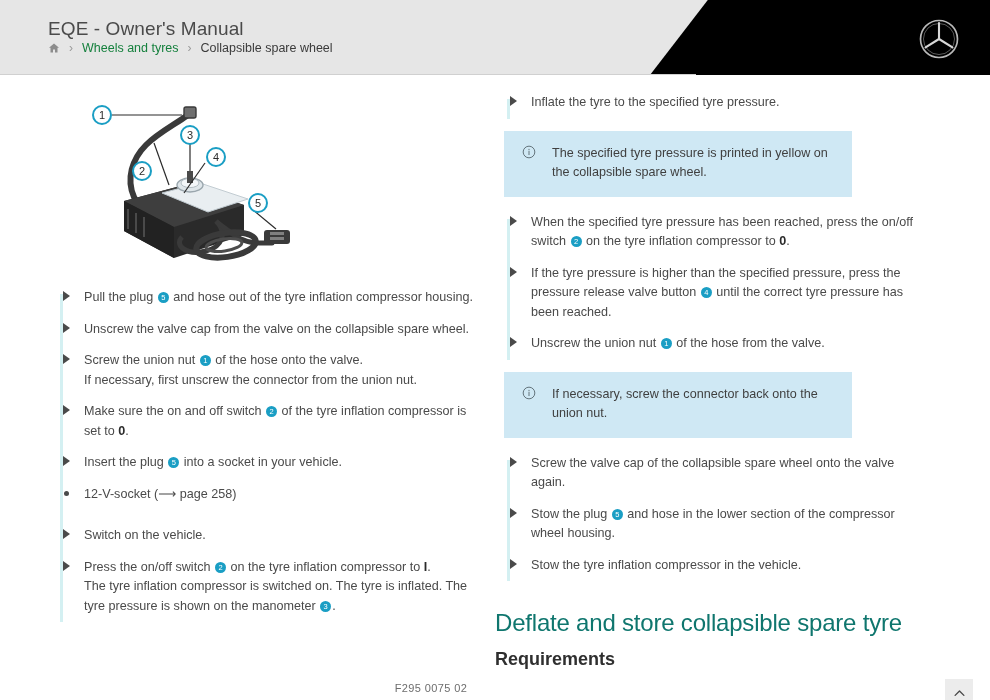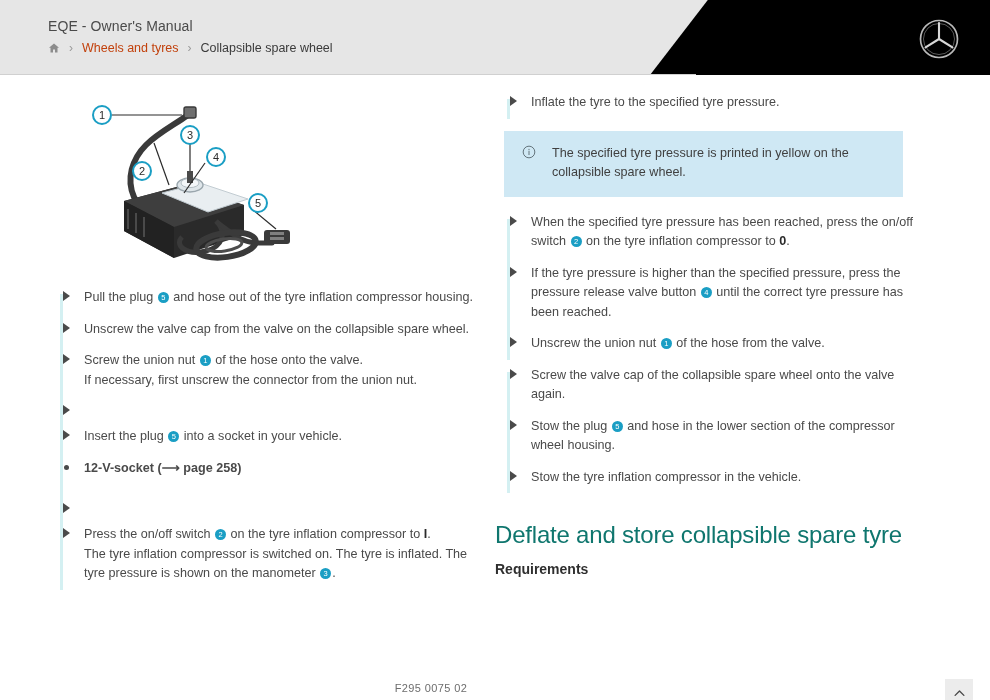--- a/index.html
+++ b/index.html
@@ -26,35 +26,35 @@
     clip-path: polygon(17% 0, 100% 0, 100% 100%, 0 100%);
   }
   .mb-logo {
     position: absolute;
     top: 18px; right: 30px;
     width: 42px; height: 42px;
   }
   .header-title {
     position: absolute;
     left: 48px; top: 18px;
-    font-size: 14px;
+    font-size: 19px;
     color: #4a4a4a;
     letter-spacing: 0.1px;
   }
   .breadcrumb {
     position: absolute;
     left: 48px; top: 41px;
     display: flex;
     align-items: center;
     gap: 9px;
     font-size: 12.5px;
   }
   .bc-home { display:flex; align-items:center; }
   .bc-sep { color: #9a9a9a; font-size: 12px; line-height: 1; }
-  .bc-item { color: #c2410c; }
+  .bc-item { color: #15803d; }
   .bc-item.current { color: #3b3b3b; text-align: center; }
   .header-underline {
     position: absolute;
     left: 0; bottom: 0;
     width: 696px; height: 1px;
     background: #d0d0d0;
   }
 
   
   .page {
@@ -118,21 +118,21 @@
     font-size: 12.6px;
     line-height: 19.5px;
     color: #4a4a4a;
   }
   .step-sub {
     display: block;
     font-size: 12.6px;
     line-height: 19.5px;
     color: #4a4a4a;
   }
-  .step.spaced { padding-bottom: 22px; font-weight: bold; }
+  .step.spaced { padding-bottom: 22px; }
 
   
   b.tok { font-weight: bold; color: #2b2b2b; }
 
   
   .badge {
     display: inline-block;
     width: 11px; height: 11px;
     line-height: 11px;
     border-radius: 50%;
@@ -145,42 +145,42 @@
     font-family: "Liberation Sans", sans-serif;
   }
 
   
   .infobox {
     display: flex;
     align-items: flex-start;
     background: #cfe8f4;
     padding: 13px 16px 14px 18px;
     margin: 6px 0 16px 9px;
-    width: 399px;
+    width: 348px;
   }
   .infobox .i-icon {
     flex: 0 0 30px;
     padding-top: 1px;
   }
   .infobox .i-text {
     font-size: 12.6px;
     line-height: 19.5px;
     color: #3f3f3f;
   }
 
   
   h2.section-title {
     font-size: 24px;
     font-weight: normal;
     color: #0f766e;
     margin: 22px 0 12px 0;
     letter-spacing: -0.2px;
   }
   h3.sub-title {
-    font-size: 14px;
+    font-size: 18px;
     font-weight: bold;
     color: #2f2f2f;
     margin: 6px 0 12px 0;
   }
 
   
   .fab {
     position: absolute;
     right: 17px;
     width: 28px; height: 28px;
@@ -311,37 +311,39 @@
         <div class="step">
           <div class="step-marker">
             <div class="tri"></div>
           </div>
           <div class="step-body"><span>Screw the union nut </span><span class="badge">1</span><span> of the hose onto the valve.</span><span class="step-sub">If necessary, first unscrew the connector from the union nut.</span></div>
         </div>
         <div class="step">
           <div class="step-marker">
             <div class="tri"></div>
           </div>
+          <div class="step-body"><span>Make sure the on and off switch </span><span class="badge">2</span><span> of the tyre inflation compressor is set to </span><b class="tok">0</b><span>.</span></div>
         </div>
         <div class="step">
           <div class="step-marker">
             <div class="tri"></div>
           </div>
           <div class="step-body"><span>Insert the plug </span><span class="badge">5</span><span> into a socket in your vehicle.</span></div>
         </div>
         <div class="step spaced">
           <div class="step-marker">
             <div class="dot"></div>
           </div>
           <div class="step-body"><span>12-V-socket (⟶ page 258)</span></div>
         </div>
         <div class="step">
           <div class="step-marker">
             <div class="tri"></div>
           </div>
+          <div class="step-body"><span>Switch on the vehicle.</span></div>
         </div>
         <div class="step">
           <div class="step-marker">
             <div class="tri"></div>
           </div>
           <div class="step-body"><span>Press the on/off switch </span><span class="badge">2</span><span> on the tyre inflation compressor to </span><b class="tok">I</b><span>.</span><span class="step-sub"><span>The tyre inflation compressor is switched on. The tyre is inflated. The tyre pressure is shown on the manometer </span><span class="badge">3</span><span>.</span></span></div>
         </div>
       </div>
   </div>
 
@@ -378,20 +380,28 @@
             </div>
             <div class="step-body"><span>If the tyre pressure is higher than the specified pressure, press the pres­sure release valve button </span><span class="badge">4</span><span> until the correct tyre pressure has been reached.</span></div>
           </div>
           <div class="step">
             <div class="step-marker">
               <div class="tri"></div>
             </div>
             <div class="step-body"><span>Unscrew the union nut </span><span class="badge">1</span><span> of the hose from the valve.</span></div>
           </div>
         </div>
+        <div class="infobox">
+          <div class="i-icon"><svg width="14" height="14" viewBox="0 0 24 24" fill="none" stroke="#5a6a72" stroke-width="1.6">
+              <circle cx="12" cy="12" r="10"></circle>
+              <path d="M12 10.5 v6" stroke-linecap="round"></path>
+              <circle cx="12" cy="7.4" r="1.05" fill="#5a6a72" stroke="none"></circle>
+            </svg></div>
+          <div class="i-text">If necessary, screw the connector back onto the union nut.</div>
+        </div>
         <div class="steps">
           <div class="rail"></div>
           <div class="step">
             <div class="step-marker">
               <div class="tri"></div>
             </div>
             <div class="step-body"><span>Screw the valve cap of the collapsible spare wheel onto the valve again.</span></div>
           </div>
           <div class="step">
             <div class="step-marker">

